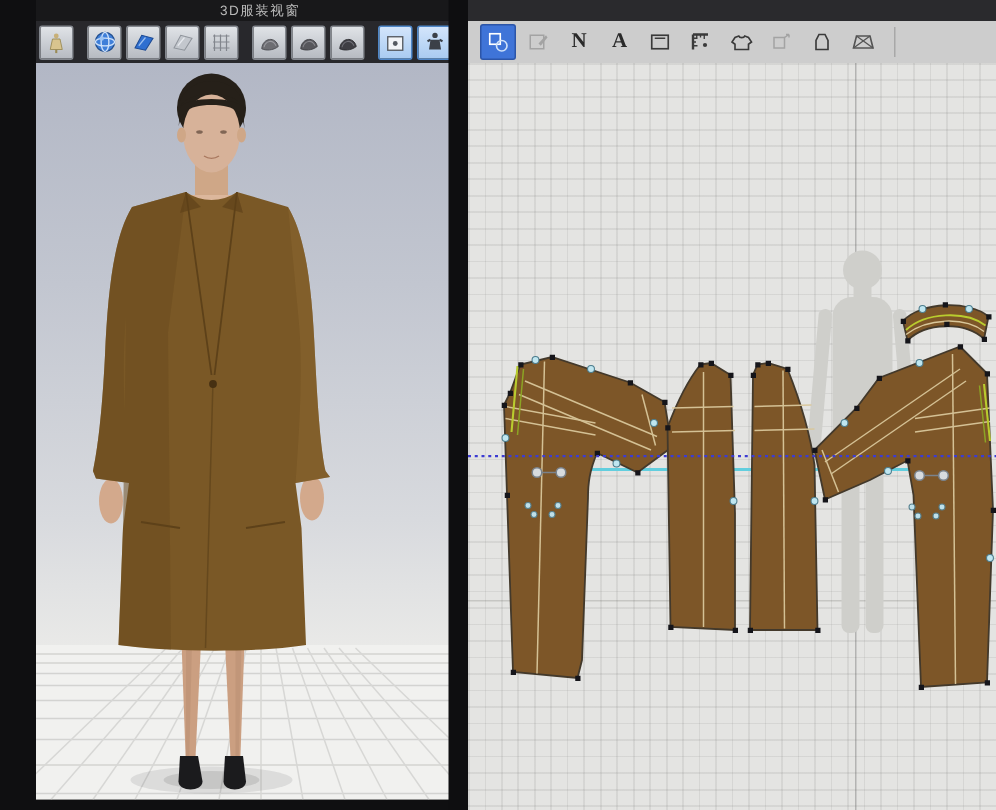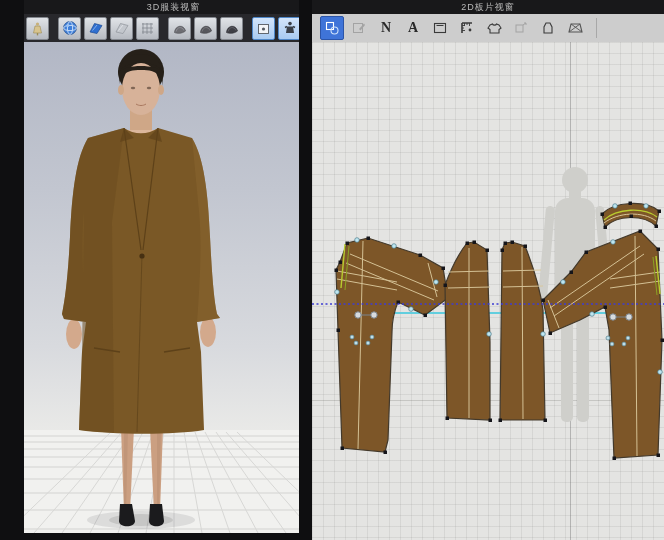--- a/index.html
+++ b/index.html
@@ -200,23 +200,20 @@
           <path d="M100,86 L96,100 L110,96 Z M134,86 L138,100 L124,96 Z" fill="#5d4119" opacity="0.65"></path>
         </g>
       </g>
     </svg>
   </div>
 </div>
 
 <div id="divider"></div>
 
 <div id="right-panel">
-  <div class="titlebar">
-    <span>2D板片视窗</span>
-  </div>
 
   <div id="right-toolbar">
     <div class="tbtn2d active">
       <svg width="16" height="16">
         <rect x="2.5" y="2.5" width="7" height="7" fill="none" stroke="#fff" stroke-width="1.1"></rect>
         <circle cx="10.5" cy="10.5" r="3.5" fill="none" stroke="#cfe2fa" stroke-width="1.1"></circle>
       </svg>
     </div>
     <div class="tbtn2d">
       <svg width="16" height="16">

